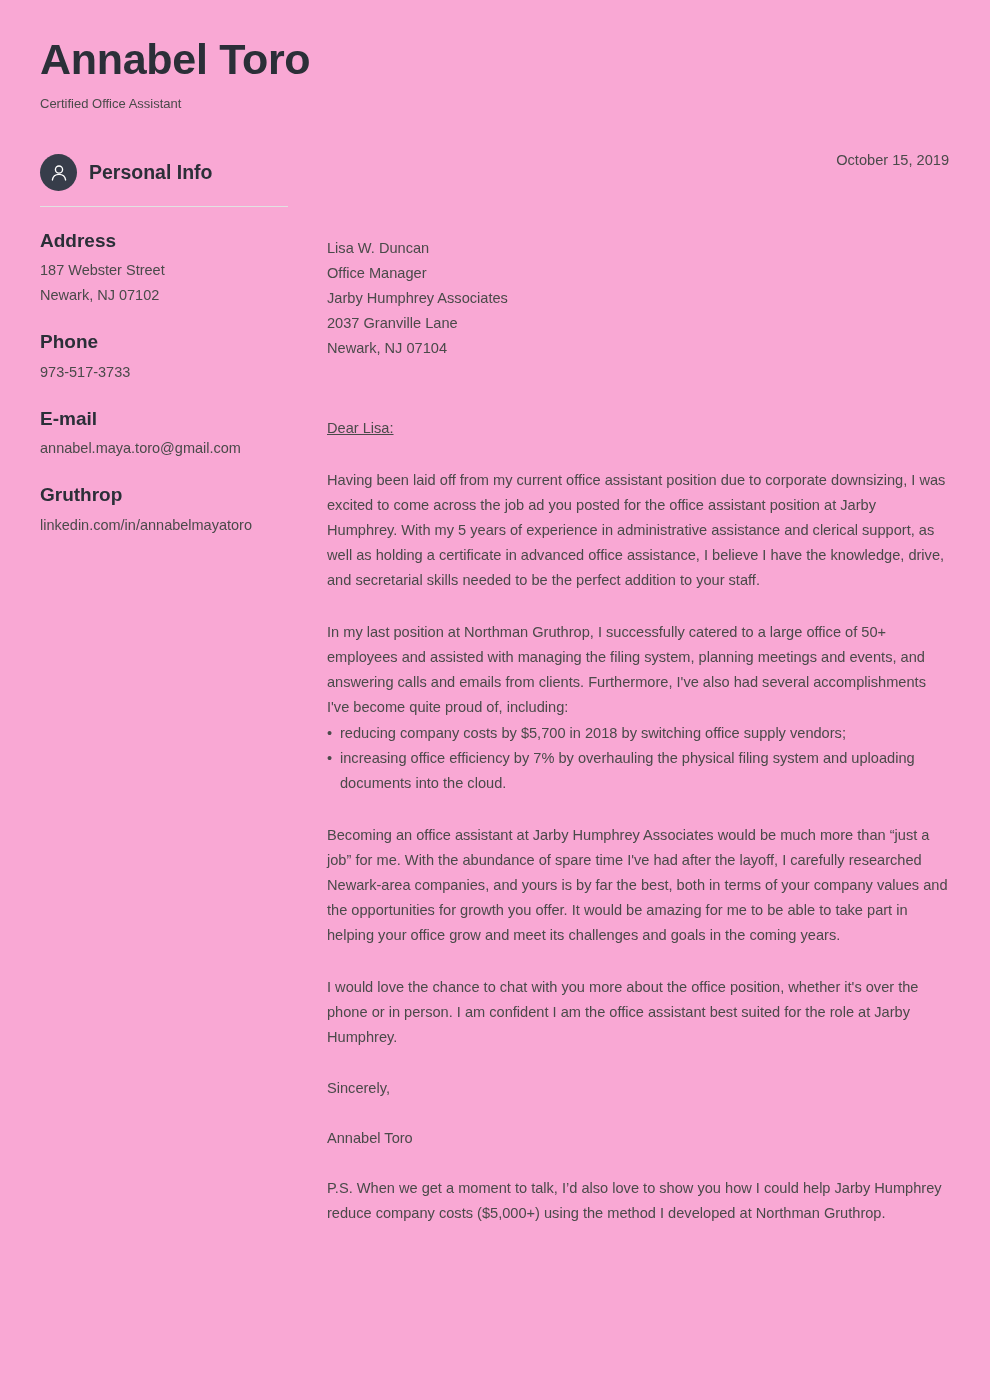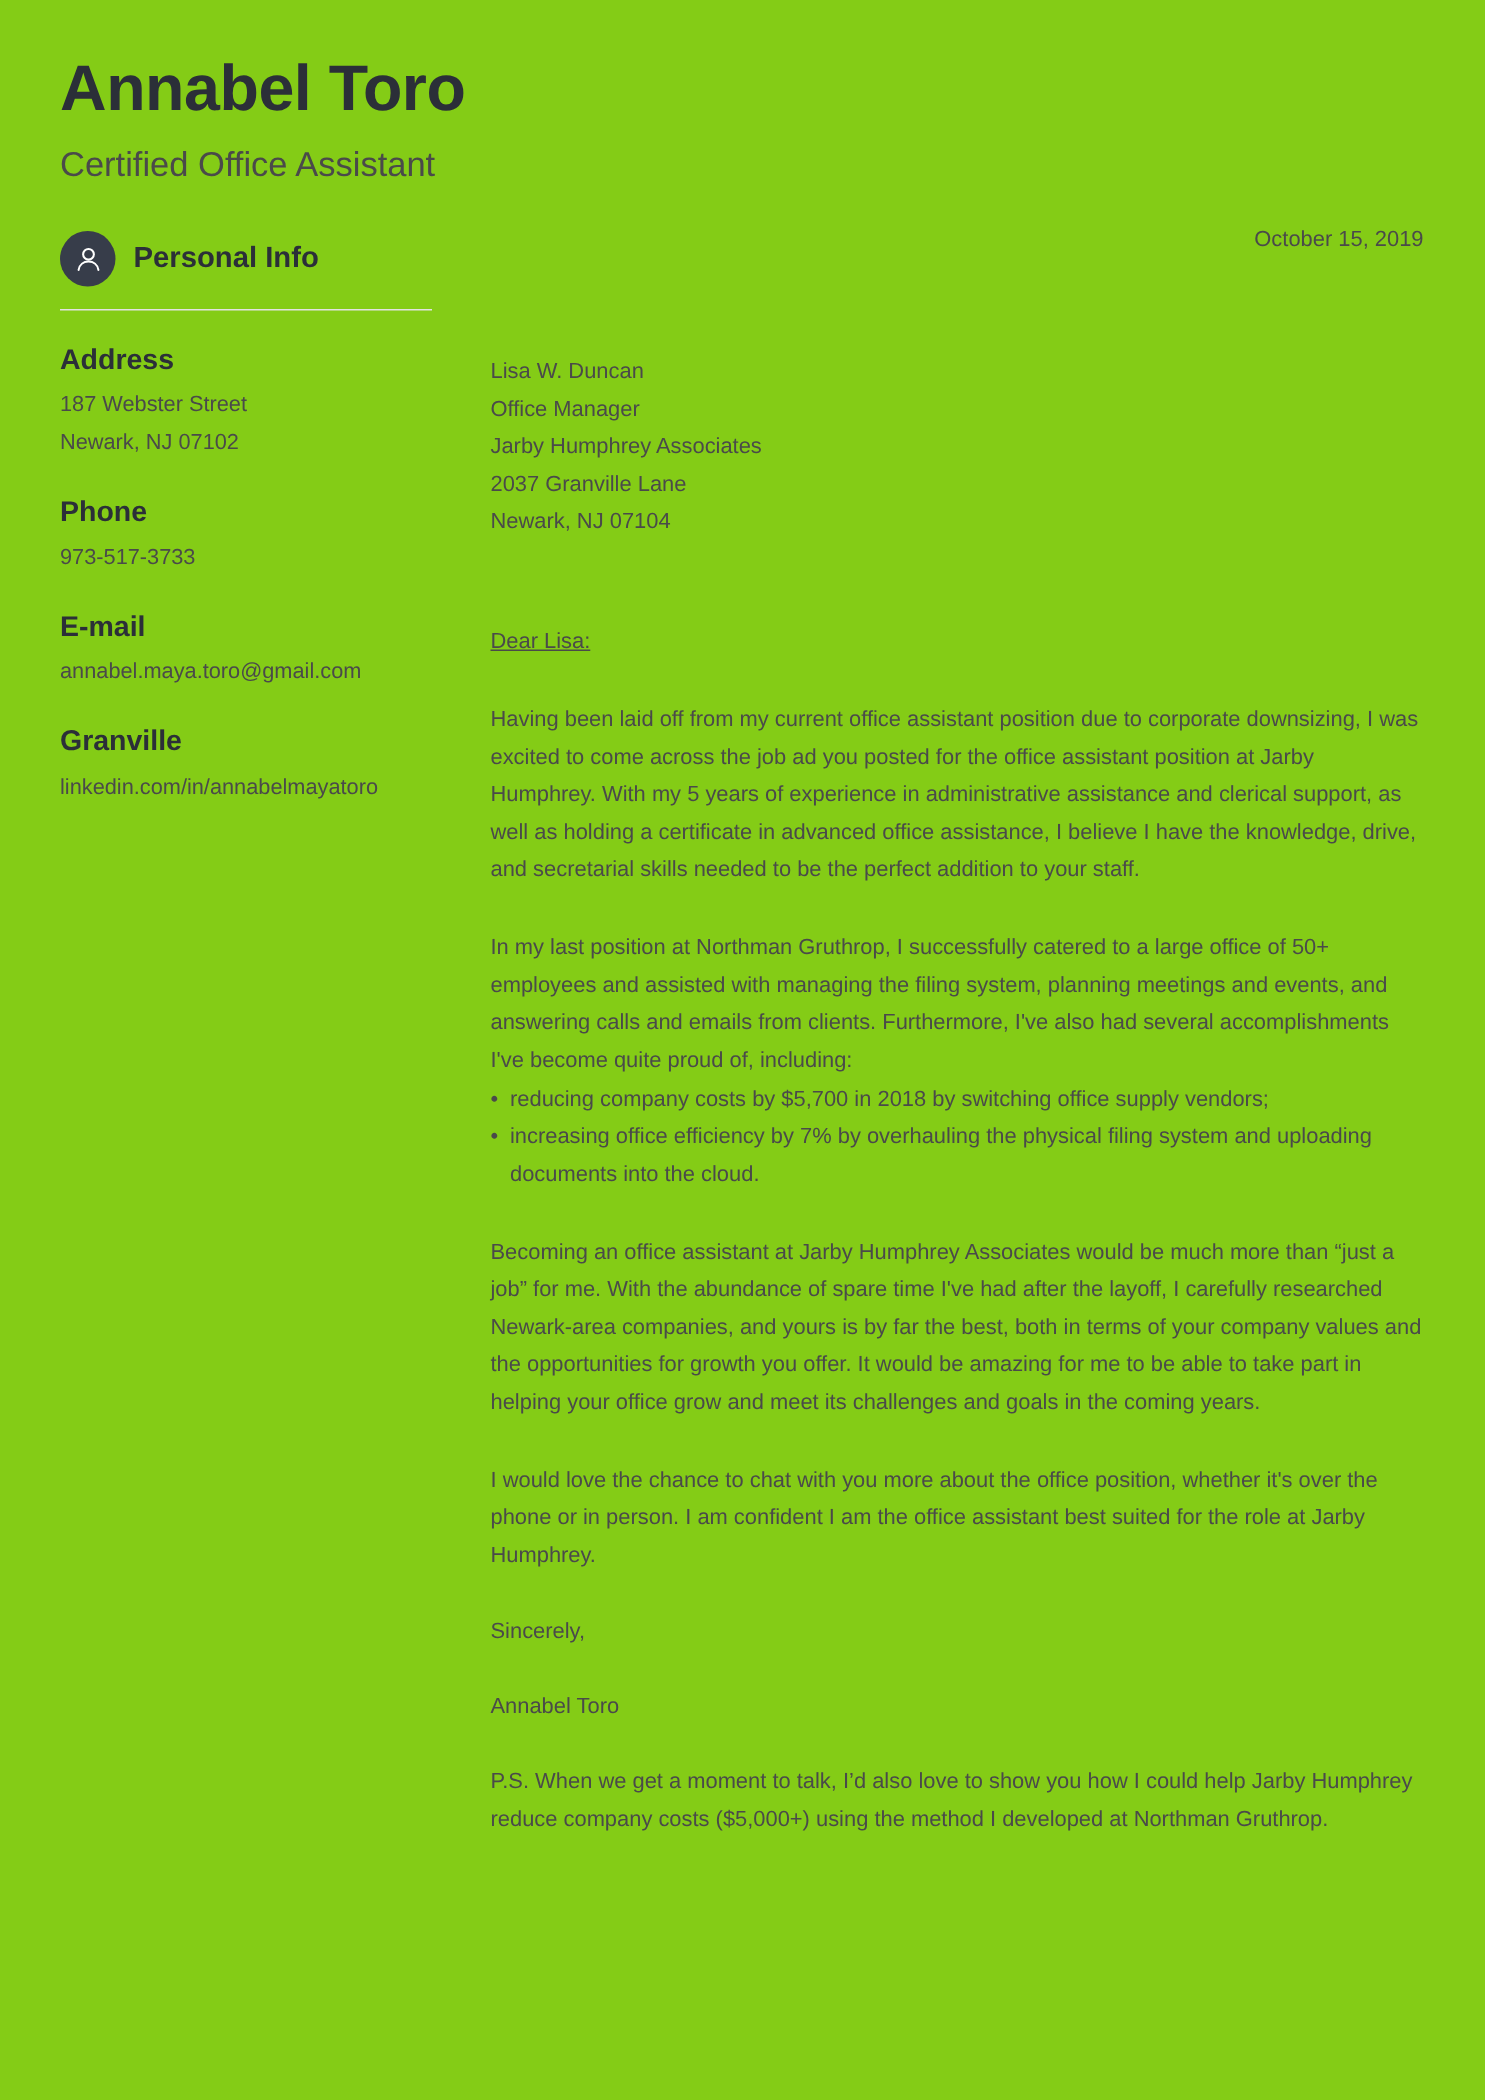--- a/index.html
+++ b/index.html
@@ -11,41 +11,41 @@
     width: 990px;
     height: 1400px;
     font-family: "Liberation Sans", sans-serif;
     color: #4a4a4a;
     -webkit-font-smoothing: antialiased;
   }
   .page {
     position: relative;
     width: 990px;
     height: 1400px;
-    background: #84cc16;
+    background: #f9a8d4;
     overflow: hidden;
   }
 
   
   .header {
     position: absolute;
     left: 40px;
     top: 36px;
     width: 700px;
   }
   .cand-name {
     font-size: 43px;
     font-weight: bold;
     color: #2b2f38;
     letter-spacing: -0.3px;
     line-height: 1.1;
     margin: 0;
   }
   .cand-title {
-    font-size: 23px;
+    font-size: 13px;
     font-weight: normal;
     color: #4a4a4a;
     margin: 13px 0 16px 0;
     line-height: 1.2;
   }
 
   
   .sidebar {
     position: absolute;
     left: 40px;
@@ -174,21 +174,21 @@
       <div class="info-label">Phone</div>
       <div class="info-value">973-517-3733</div>
     </div>
 
     <div class="info-block">
       <div class="info-label">E-mail</div>
       <div class="info-value">annabel.maya.toro@gmail.com</div>
     </div>
 
     <div class="info-block">
-      <div class="info-label">Granville</div>
+      <div class="info-label">Gruthrop</div>
       <div class="info-value">linkedin.com/in/annabelmayatoro</div>
     </div>
   </div>
 
   <div class="letter">
 
     <p class="letter-date">October 15, 2019</p>
 
     <div class="recipient">
       <div>Lisa W. Duncan</div>

